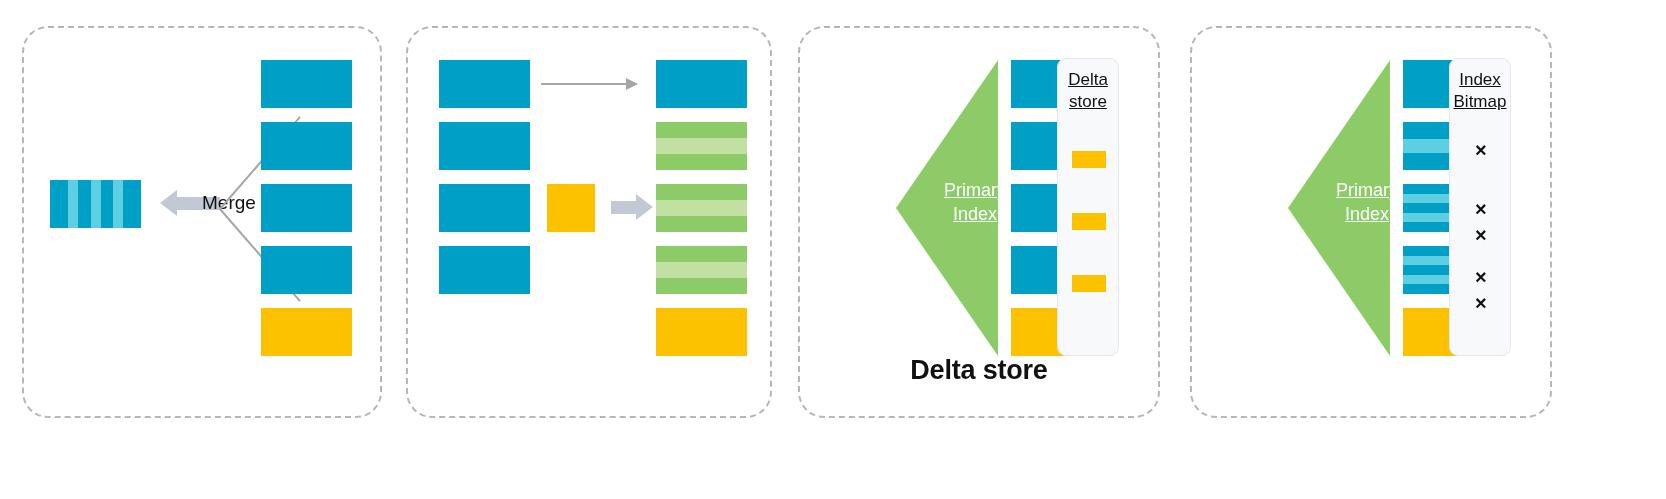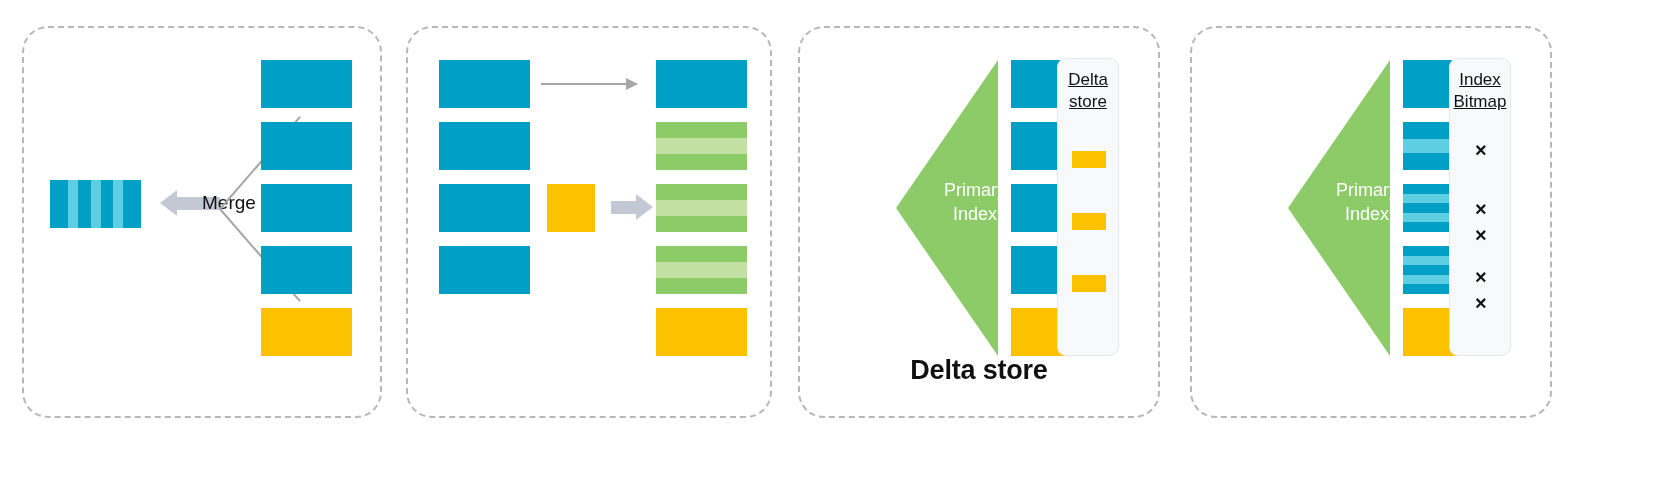--- a/index.html
+++ b/index.html
@@ -134,20 +134,21 @@
   }
   .tri svg{ display:block; }
   .tri-label{
     position:absolute;
     color:#ffffff;
     font-size:18px;
     line-height:1.35;
     text-align:center;
     width:110px;
     white-space:pre-line;
+    text-decoration:underline;
   }
 
   
   .card{
     position:absolute;
     background:#f7f9fb;
     border:1px solid #e3e8ee;
     border-radius:9px;
     box-sizing:border-box;
   }

